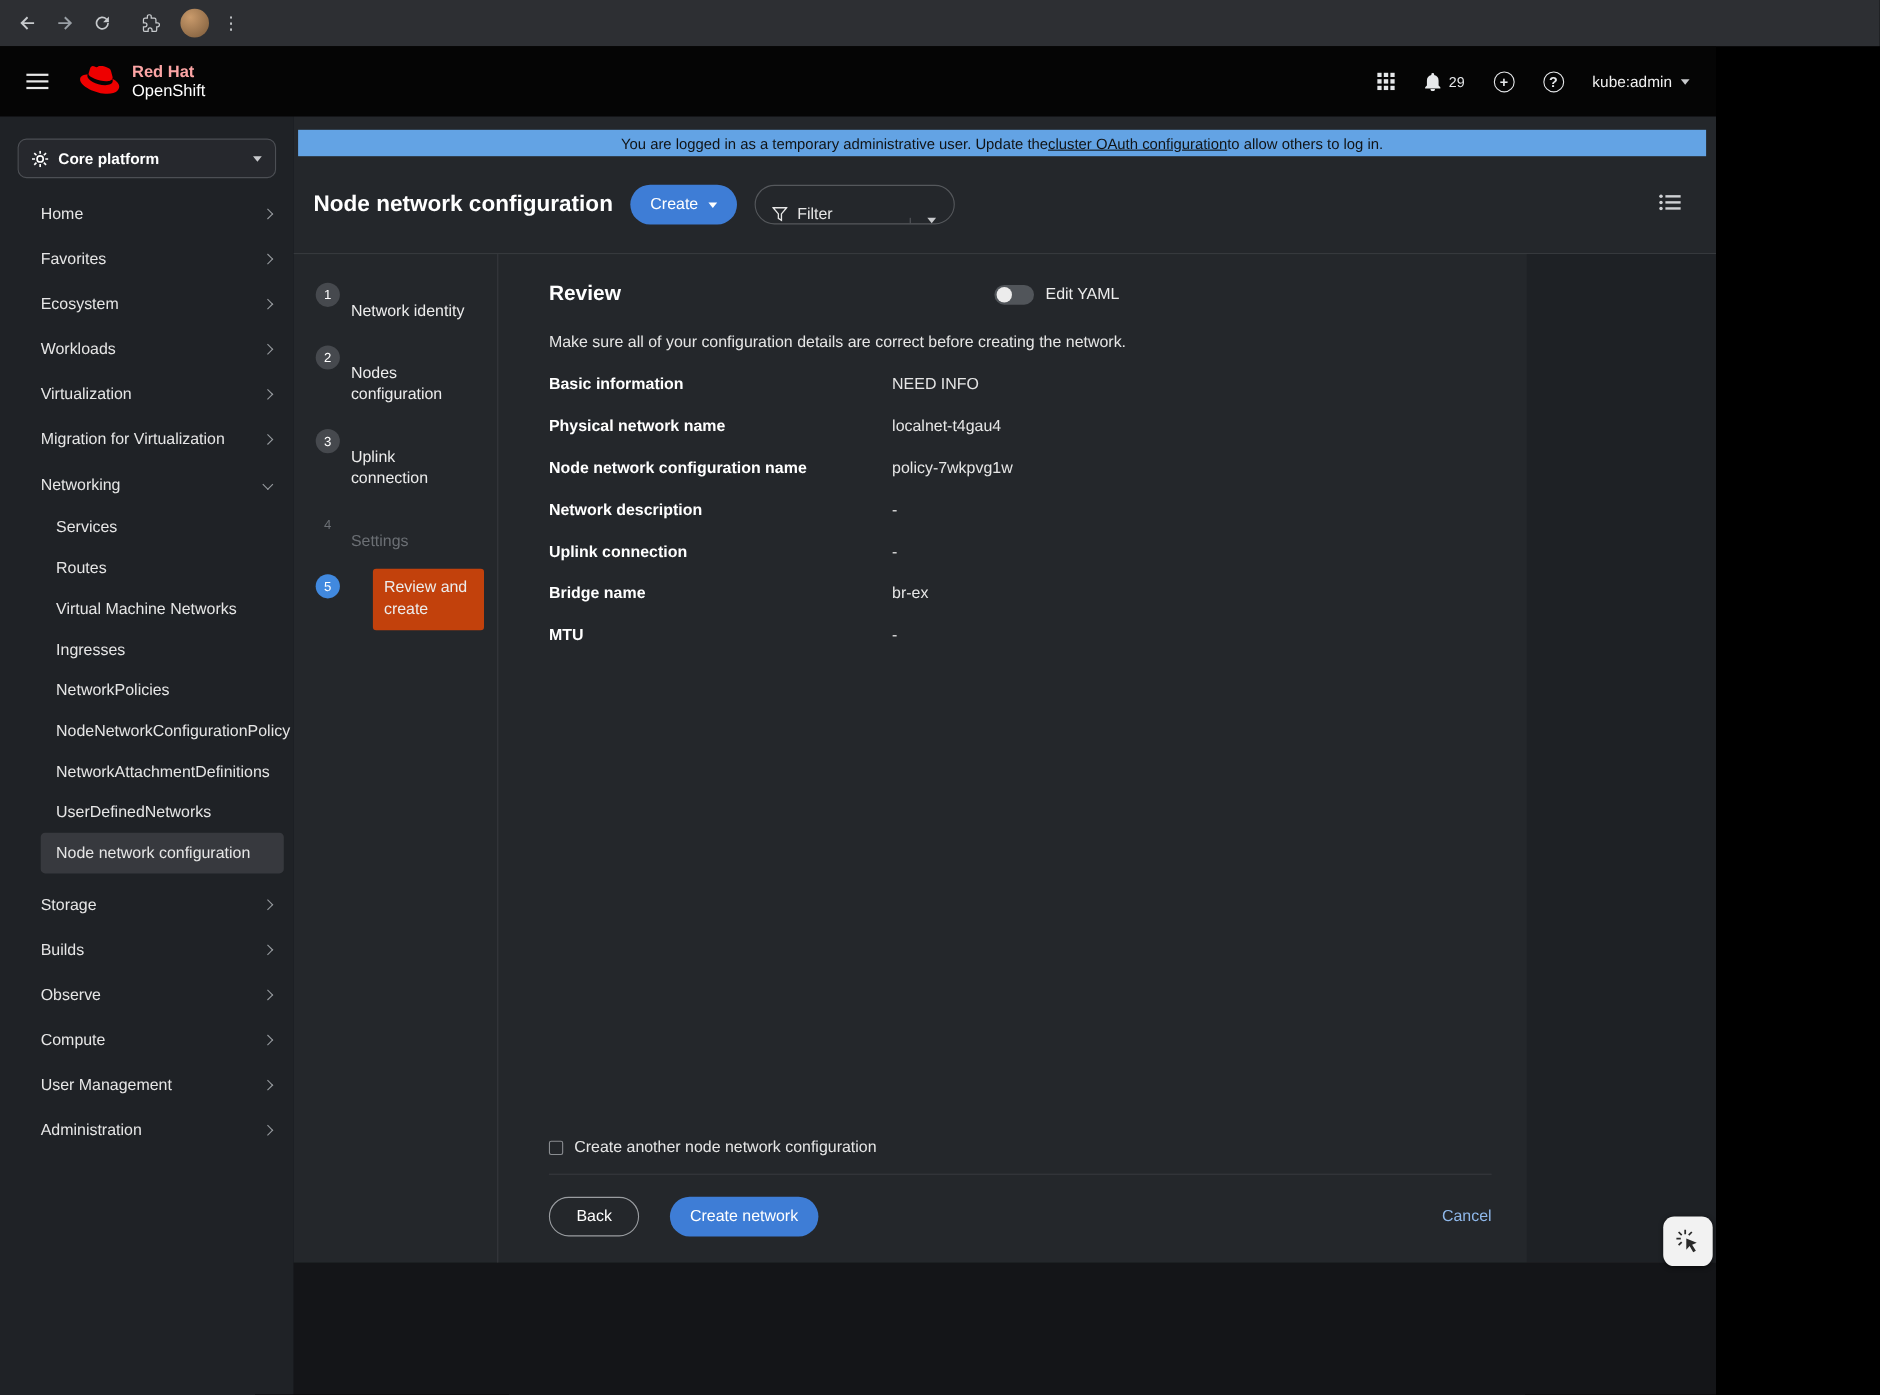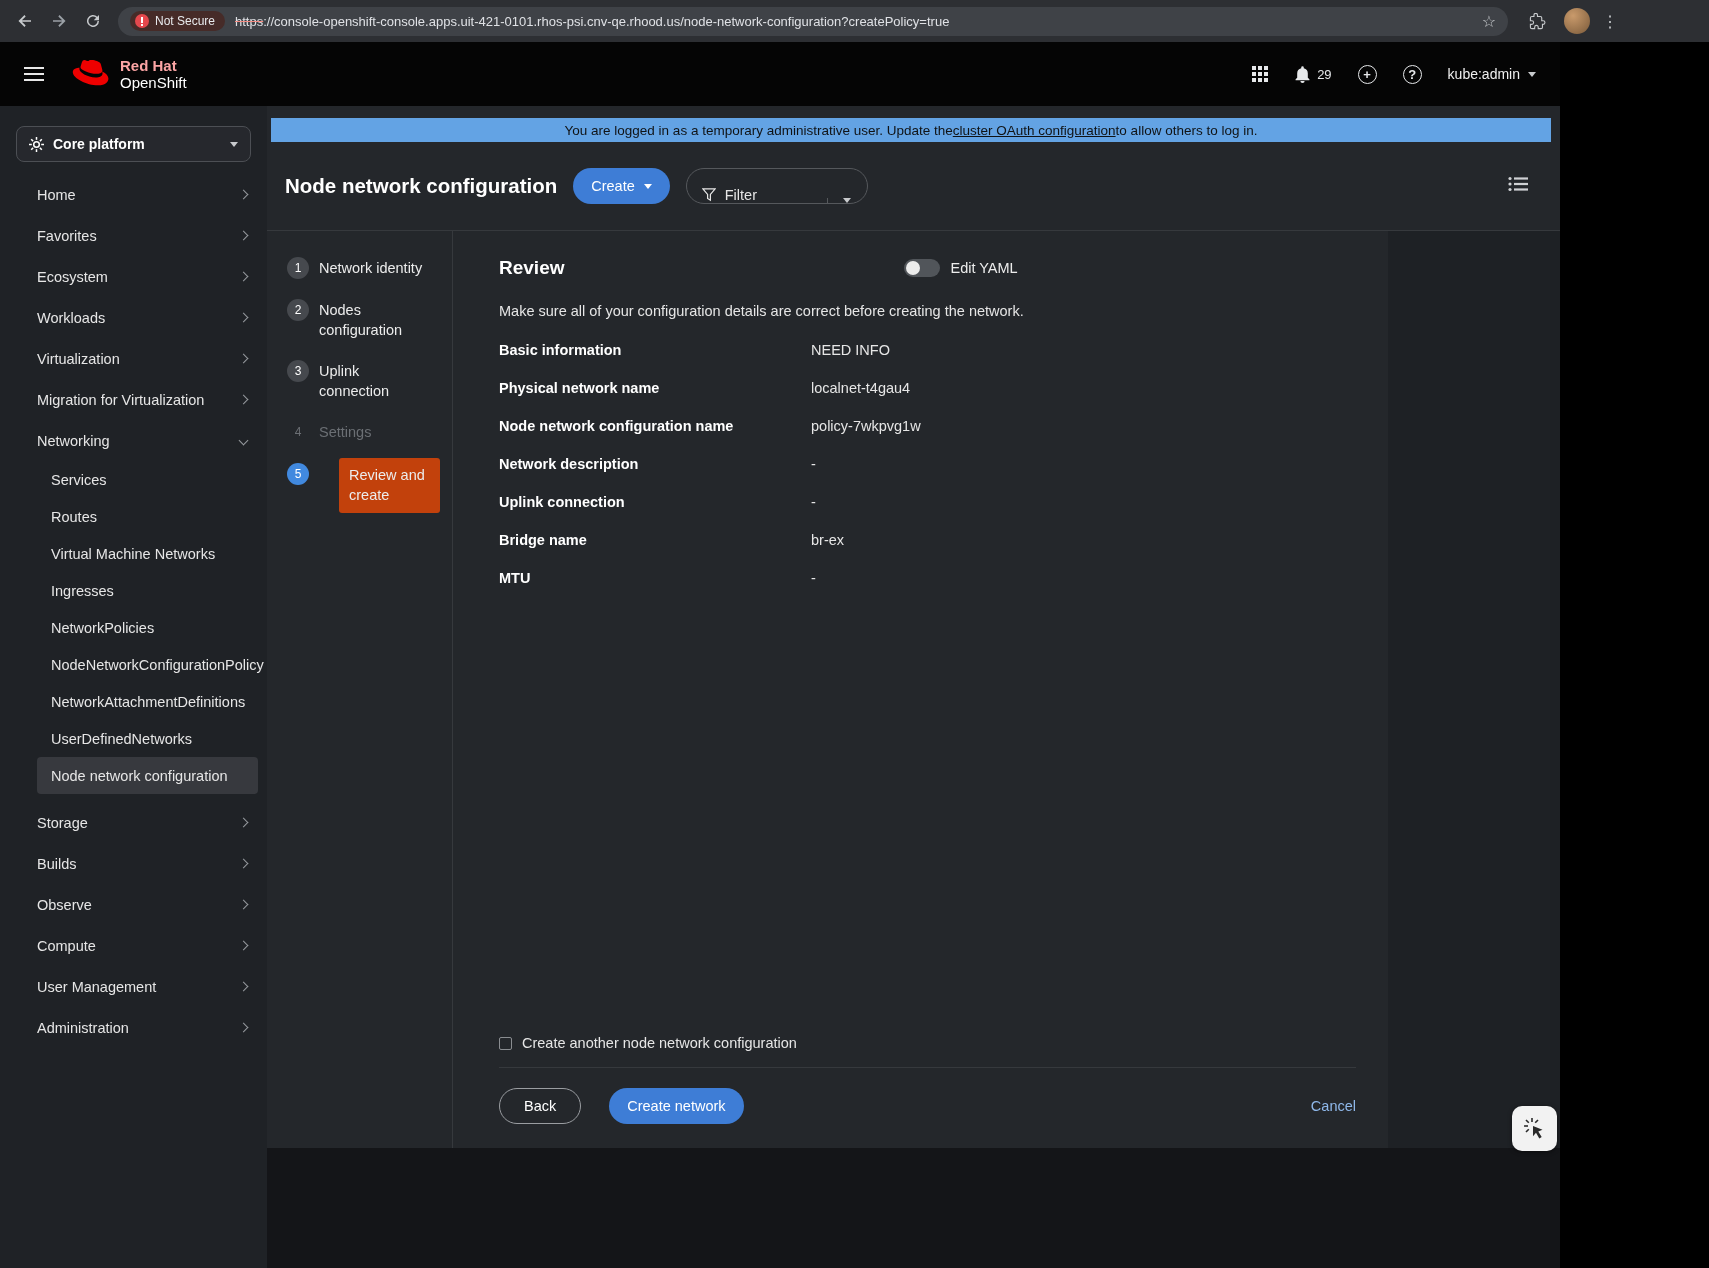--- a/index.html
+++ b/index.html
@@ -77,21 +77,21 @@
   .filter-left { flex:1; display:flex; align-items:center; gap:9px; padding-left:15px; }
   .filter-right { width:40px; border-left:1px solid #55585c; display:flex; align-items:center; justify-content:center; }
   .listview { margin-left:auto; margin-right:12px; cursor:pointer; }
 
   
   .wizard { height:918px; background:#24272b; border-top:1px solid #36393d; display:flex; flex:0 0 auto; }
   .steps { width:186px; border-right:1px solid #36393d; padding:16px 8px 0 16px; flex:0 0 auto; }
   .step { display:flex; gap:10px; padding:10px 4px; align-items:flex-start; cursor:pointer; }
   .sbadge { width:22px; height:22px; border-radius:50%; background:#46494e; color:#fff; font-size:12px;
             display:flex; align-items:center; justify-content:center; flex:0 0 22px; }
-  .stext { width:112px; font-size:14.5px; color:#ececec; line-height:1.35; padding-top:2px; }
+  .stext { width:112px; font-size:14.5px; color:#ececec; line-height:1.35; padding-top:2px;margin-top:15px; }
   .step.disabled { cursor:default; }
   .step.disabled .sbadge { background:transparent; color:#6b6f74; }
   .step.disabled .stext { color:#6b6f74; }
   .step.current .sbadge { background:#4189df; }
   .step.current .stext { background:#c2410c; border-radius:3px; padding:8px 10px; margin-top:-5px; width:118px;margin-left:20px; }
 
   .panel { width:935px; display:flex; flex-direction:column; padding:0 32px 0 46px; flex:0 0 auto; }
   .rightgap { flex:1; background:#1e2125; }
   .review-head { display:flex; align-items:center; margin-top:26px; }
   .review-title { font-size:19px; font-weight:700; color:#ffffff; }
@@ -130,28 +130,20 @@
     <div class="cbtn">
       <svg width="18" height="18" viewBox="0 0 24 24">
           <path d="M4 11h12.2l-5.1-5.1L12.7 4l8 8-8 8-1.6-1.9 5.1-5.1H4z" fill="#9aa0a6"></path>
         </svg>
     </div>
     <div class="cbtn">
       <svg width="18" height="18" viewBox="0 0 24 24">
           <path d="M17.65 6.35A8 8 0 1 0 20 12h-2a6 6 0 1 1-1.76-4.24L13 11h7V4z" fill="#c7cacd"></path>
         </svg>
     </div>
-    <div class="omnibox">
-      <div class="nschip">
-        <span class="dot"></span>
-        <span>Not Secure</span>
-      </div>
-      <div class="url"><span class="strike">https</span><span>://console-openshift-console.apps.uit-421-0101.rhos-psi.cnv-qe.rhood.us/node-network-configuration?createPolicy=true</span></div>
-      <span class="star">☆</span>
-    </div>
     <div class="cbtn ext">
       <svg width="17" height="17" viewBox="0 0 24 24">
           <path d="M20 11h-2V7a2 2 0 0 0-2-2h-4V3a2.5 2.5 0 0 0-5 0v2H4a2 2 0 0 0-2 2v4h2a2.5 2.5 0 0 1 0 5H2v4a2 2 0 0 0 2 2h4v-2a2.5 2.5 0 0 1 5 0v2h4a2 2 0 0 0 2-2v-4h1a2.5 2.5 0 0 0 0-5z" fill="none" stroke="#c7cacd" stroke-width="1.6"></path>
         </svg>
     </div>
     <div class="avatar"></div>
     <div class="kebab">⋮</div>
   </div>
 
   <div class="page">

